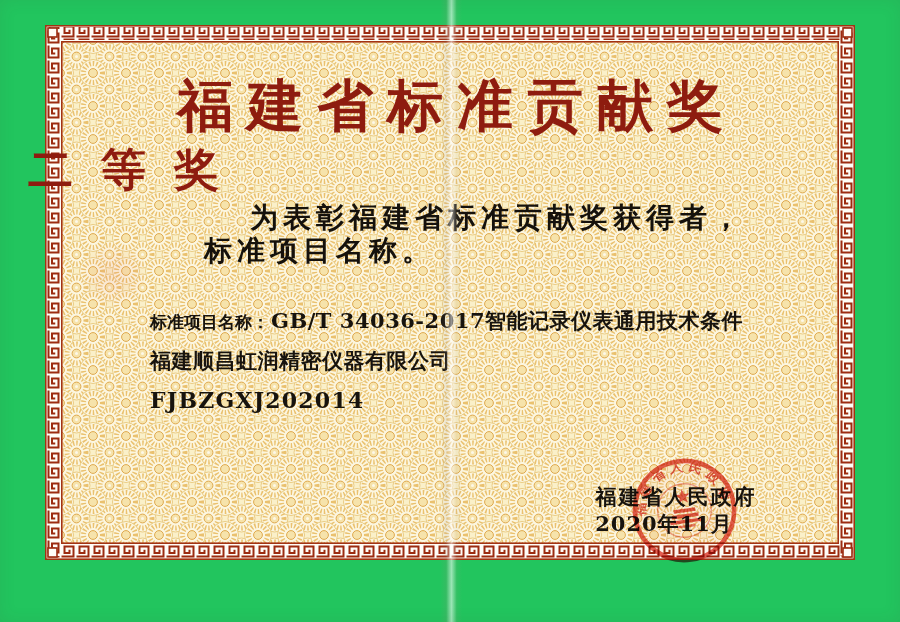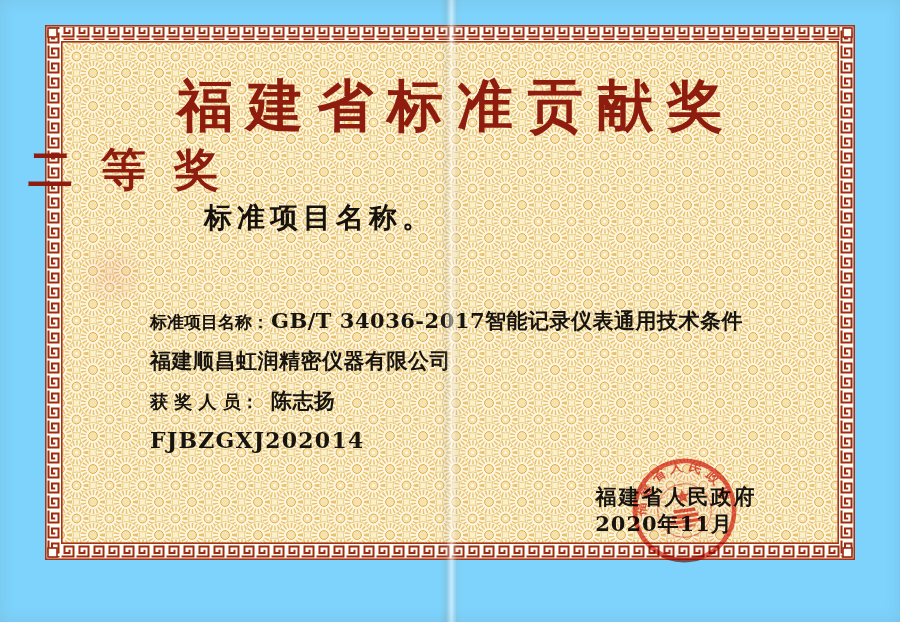--- a/index.html
+++ b/index.html
@@ -1,17 +1,17 @@
 <!DOCTYPE html>
 <html><head>
 <meta charset="utf-8">
 <style>
   html,body{margin:0;padding:0;background:#eceae6;}
   .page{
-    position:relative;width:900px;height:622px;background:#7dd3fc;overflow:hidden;
+    position:relative;width:900px;height:622px;background:#22c55e;overflow:hidden;
     font-family:"DejaVu Serif","Liberation Serif",serif;color:#17130e;
   }
   .abs{position:absolute;}
   .bg-svg{left:60px;top:40px;z-index:1;}
   .frame-svg{left:45px;top:25px;z-index:2;}
   .smudge{left:78px;top:240px;width:70px;height:70px;border-radius:50%;
     background:radial-gradient(circle,rgba(233,128,116,.16),rgba(233,128,116,0) 70%);z-index:2;}
   .content{position:absolute;inset:0;z-index:3;}
   .cert-title{left:0;right:0;top:72px;text-align:center;font-size:56px;font-weight:900;
     color:#8e1c0f;letter-spacing:14px;padding-left:14px;line-height:66px;}
@@ -112,34 +112,31 @@
 
   <div class="abs smudge"></div>
 
   <div class="content">
 
     <div class="abs cert-title">福建省标准贡献奖</div>
 
     <div class="abs award-level">二等奖</div>
 
     <div class="abs citation">
+      <div class="l1">为表彰福建省标准贡献奖获得者，</div>
       <div class="l2">标准项目名称。</div>
     </div>
 
     <div class="abs fields">
       <div class="frow r1">
         <span class="flabel">标准项目名称：</span>
         <span class="fvalue">GB/T 34036-2017智能记录仪表通用技术条件</span>
       </div>
       <div class="frow r2">
         <span class="fvalue">福建顺昌虹润精密仪器有限公司</span>
-      </div>
-      <div class="frow r3">
-        <span class="flabel">获 奖 人 员：</span>
-        <span class="fvalue">陈志扬</span>
       </div>
       <div class="frow r4">
         <span class="fvalue">FJBZGXJ202014</span>
       </div>
     </div>
 
     <div class="abs issuer-name">福建省人民政府</div>
     <div class="abs issue-date">2020年11月</div>
   </div>
 

